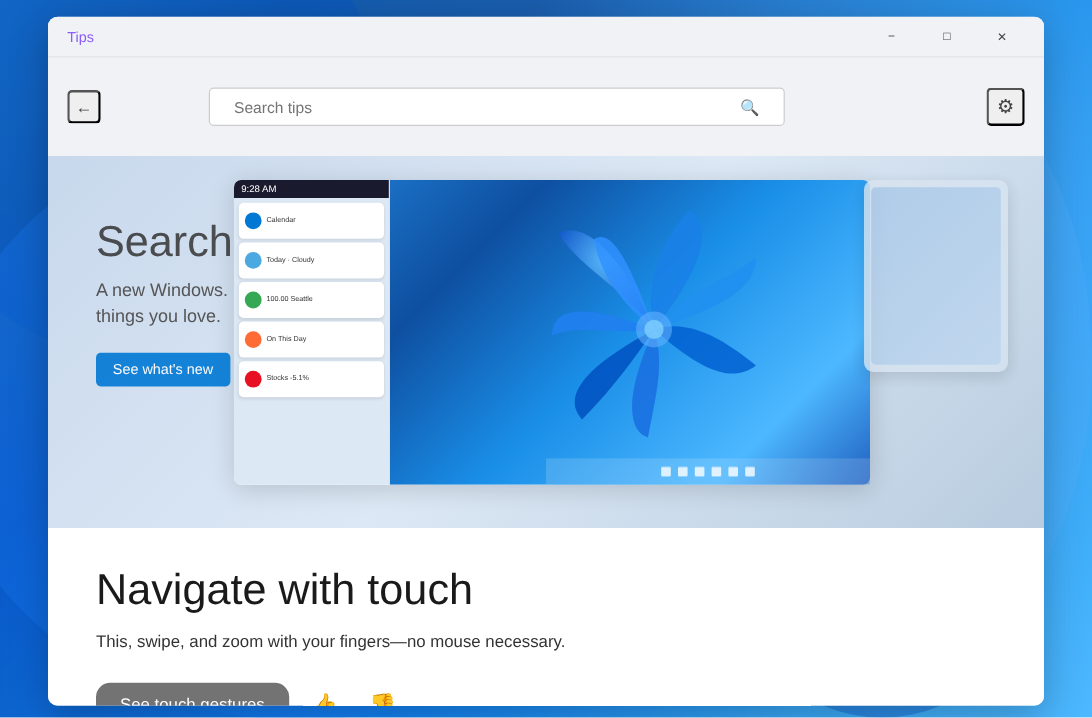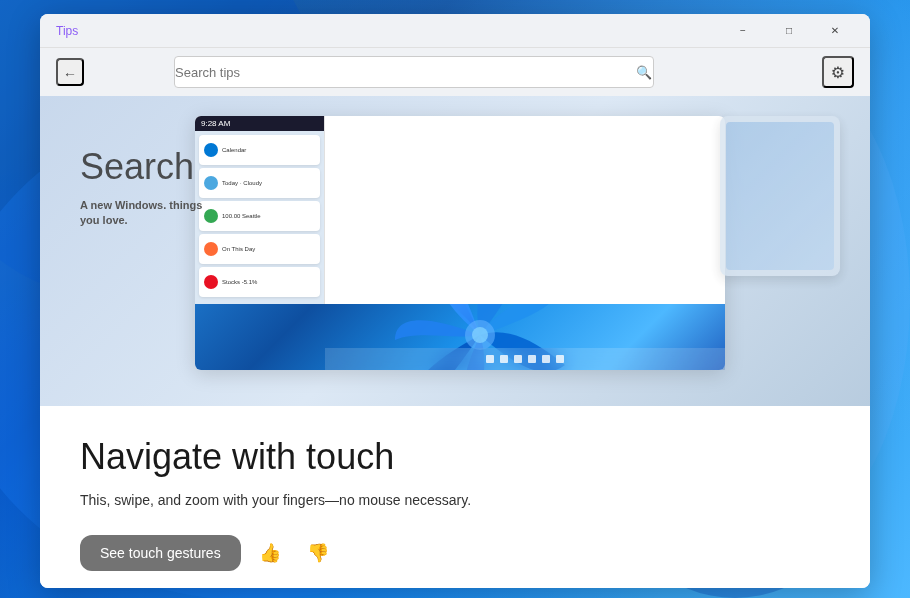--- a/index.html
+++ b/index.html
@@ -105,24 +105,24 @@
       font-size: 14px;
     }
 
     .search-container {
       flex: 1;
       display: flex;
       align-items: center;
       background: white;
       border: 1px solid #ccc;
       border-radius: 4px;
-      padding: 0 0;
+      padding: 0 20px;
       height: 32px;
       max-width: 480px;
-      margin: 0 auto;
+      margin: 17px auto;
     }
 
     .search-input {
       flex: 1;
       border: none;
       outline: none;
       font-size: 13px;
       color: #666;
       background: transparent;
     }
@@ -170,26 +170,25 @@
     }
 
     .hero-title {
       font-size: 36px;
       font-weight: 300;
       color: #333;
       opacity: 0.85;
     }
 
     .hero-subtitle {
-      font-size: 11px;
+      font-size: 15px;
       color: #555;
       margin-top: 10px;
       line-height: 1.4;
       max-width: 140px;
-      font-weight: bold;
     }
 
     .hero-button {
       margin-top: 20px;
       background: #0078d4;
       color: white;
       border: none;
       border-radius: 4px;
       padding: 7px 14px;
       font-size: 12px;
@@ -202,21 +201,20 @@
       position: absolute;
       left: 155px;
       top: 20px;
       width: 530px;
       height: 254px;
       background: white;
       border-radius: 6px;
       overflow: hidden;
       box-shadow: 0 4px 20px rgba(0,0,0,0.15);
       display: flex;
-      flex-direction: column;
     }
 
     
     .screenshot-left {
       width: 130px;
       background: #f0f4f8;
       border-right: 1px solid #e0e0e0;
       display: flex;
       flex-direction: column;
     }
@@ -405,20 +403,21 @@
     <button class="settings-btn">⚙</button>
   </div>
 
   <div class="content-area">
 
     <div class="hero-section">
 
       <div class="hero-text">
         <div class="hero-title">Search</div>
         <div class="hero-subtitle">A new Windows. things you love.</div>
+        <button class="hero-button">See what's new</button>
       </div>
 
       <div class="win11-screenshot">
 
         <div class="screenshot-left">
           <div class="screenshot-taskbar-time">9:28 AM</div>
           <div class="screenshot-widgets">
             <div class="widget-item">
               <div class="widget-colored" style="background:#0078d4;"></div>
               <span>Calendar</span>

